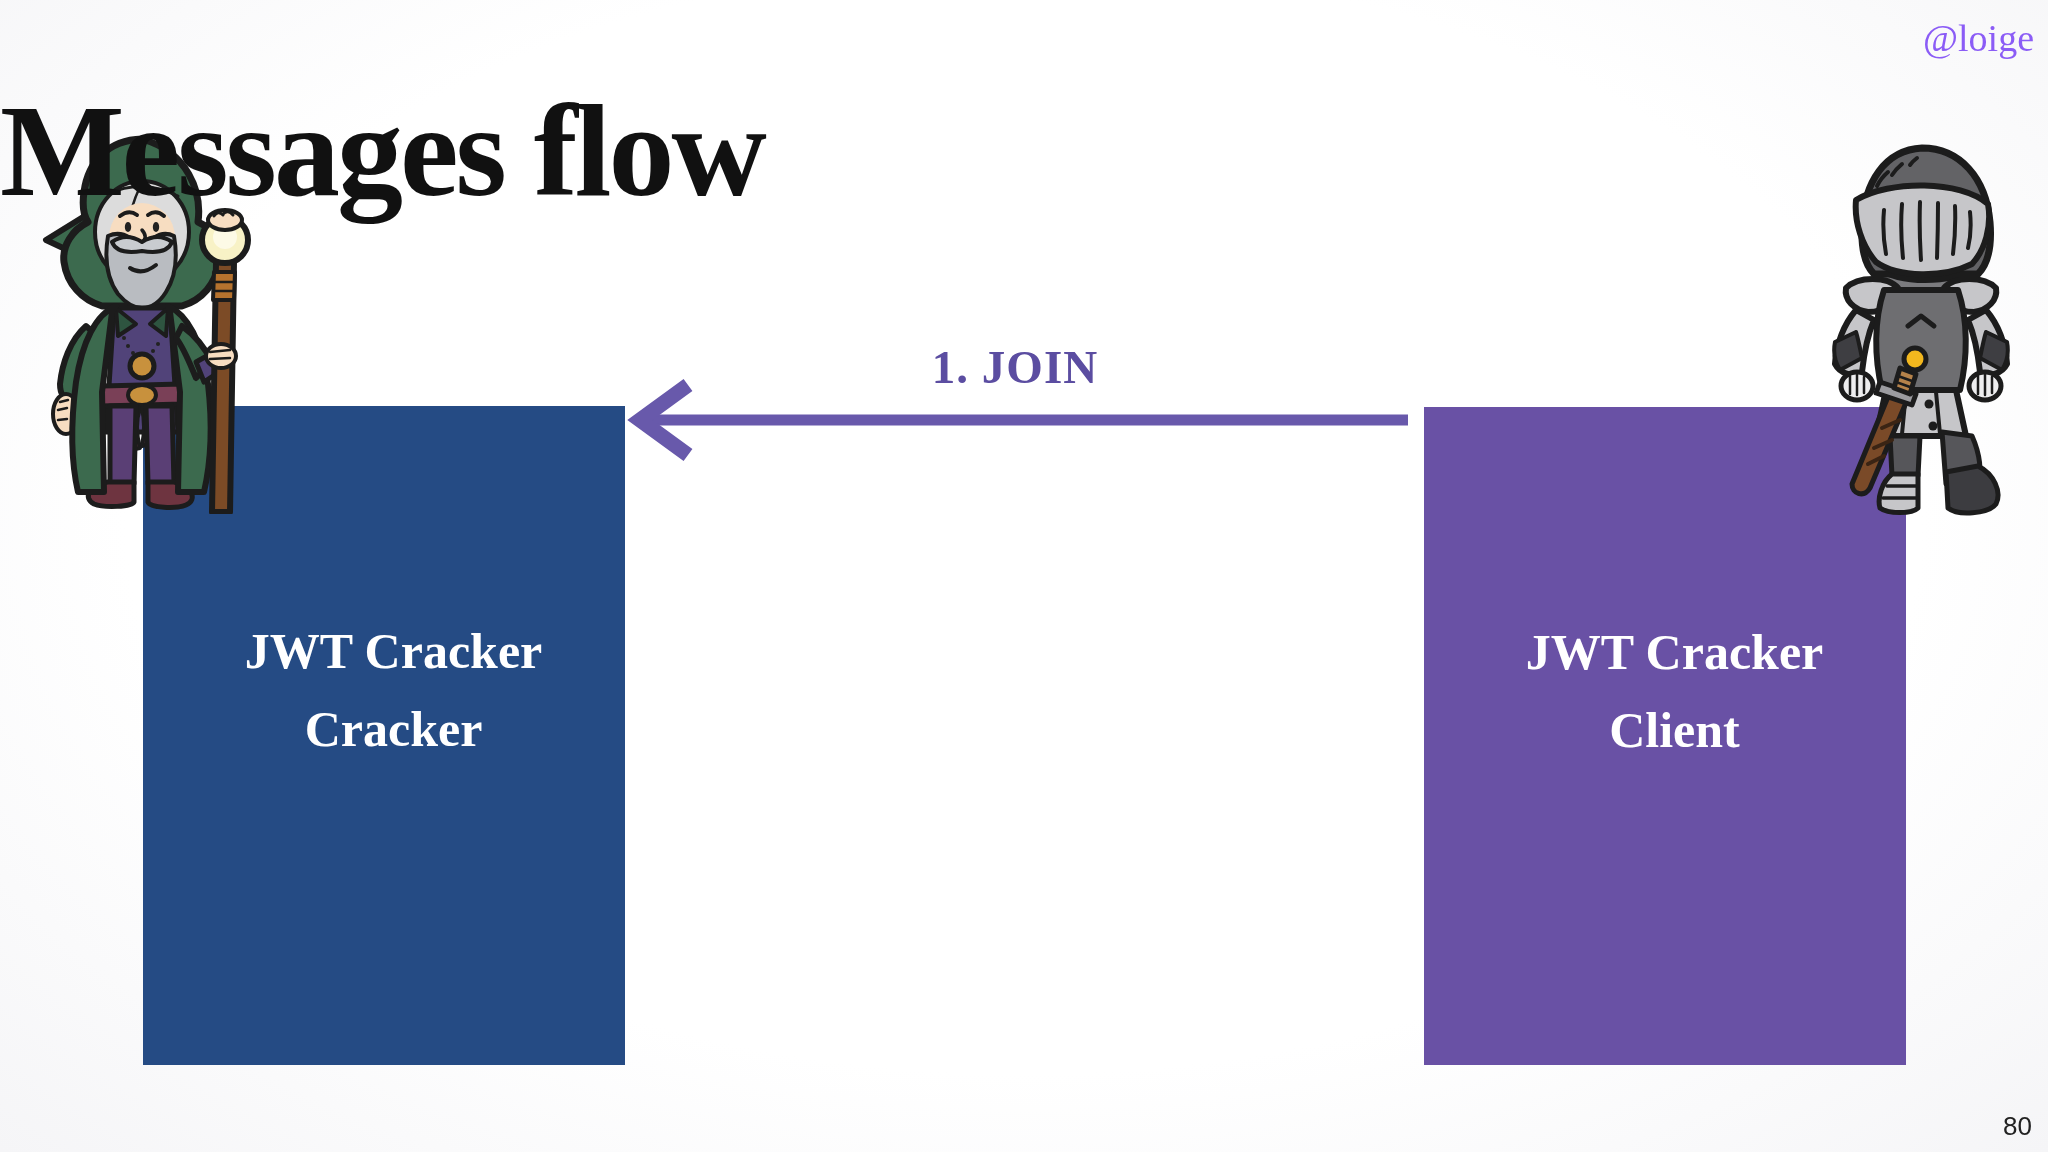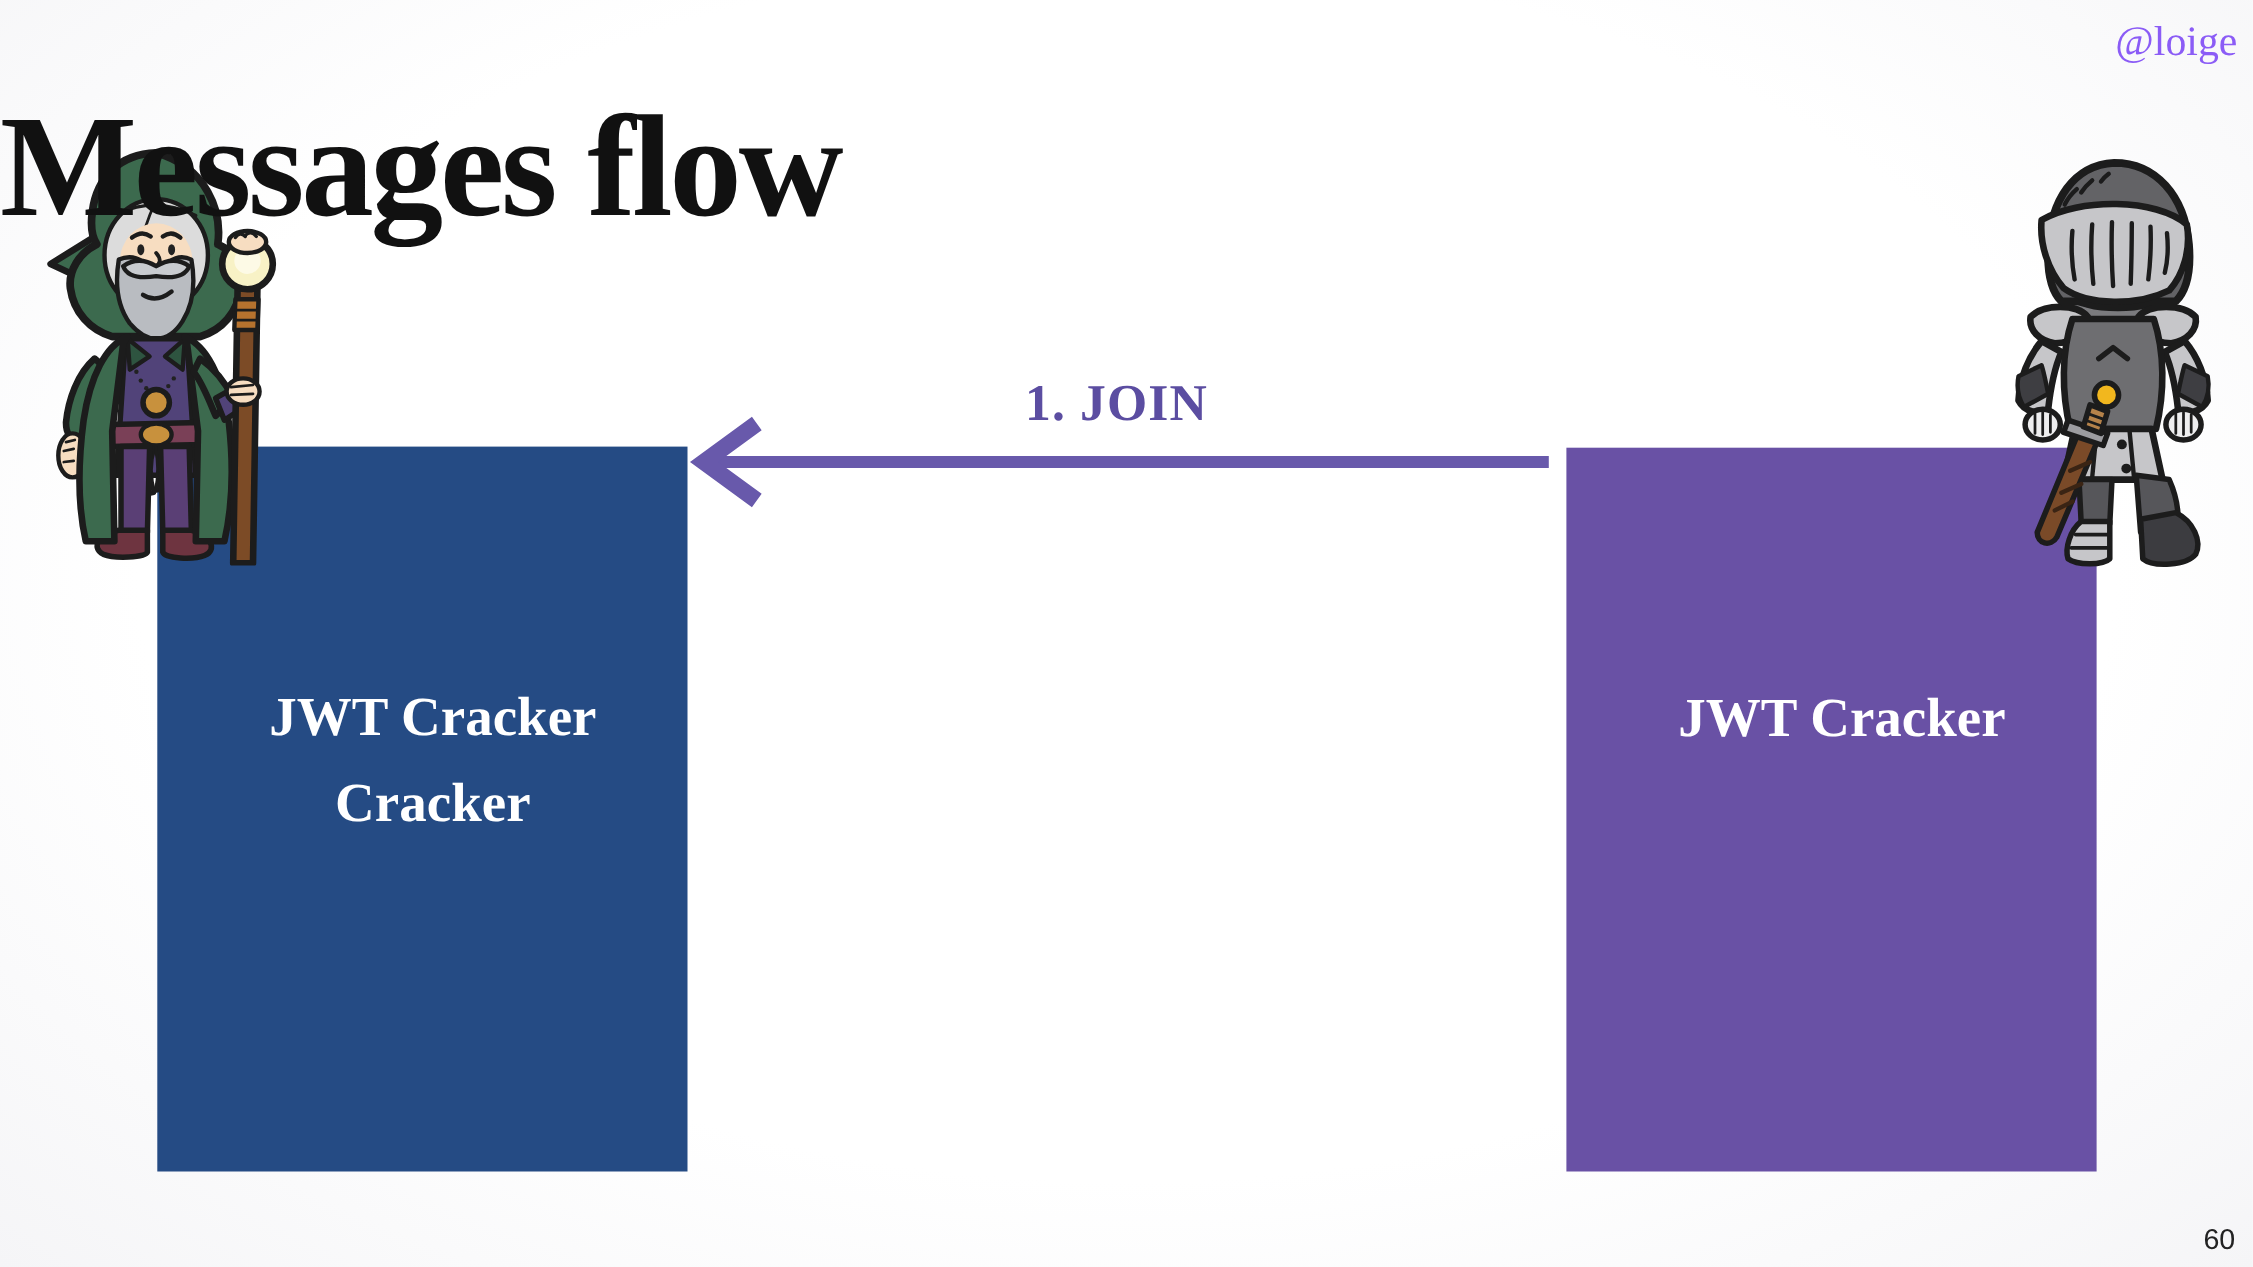--- a/index.html
+++ b/index.html
@@ -48,20 +48,21 @@
 <div class="abs node-box server-box">
   <div class="box-label">
     <div>JWT Cracker</div>
     <div>Cracker</div>
   </div>
 </div>
 
 <div class="abs node-box client-box">
   <div class="box-label">
     <div>JWT Cracker</div>
+    <div>Client</div>
   </div>
 </div>
 
 <div class="abs msg-label">1. JOIN</div>
 
 <svg class="abs arrow-svg" width="830" height="104" viewBox="0 0 830 104">
   <line x1="52" y1="52" x2="808" y2="52" stroke="#6859ab" stroke-width="11"></line>
   <polyline points="88,17 40,52 88,87" fill="none" stroke="#6859ab" stroke-width="15" stroke-linejoin="miter" stroke-linecap="butt"></polyline>
 </svg>
 
@@ -182,13 +183,13 @@
     <path d="M148,234 L148,252 M155,233 L155,253 M162,235 L162,251" fill="none" stroke-width="2.5"></path>
 
     <path d="M92,6 C55,8 34,40 32,84 C31,108 36,124 44,132 L148,132 C158,122 162,104 160,80 C156,36 130,6 92,6 Z" fill="#636366" stroke-width="7"></path>
     <path d="M58,30 Q51,36 47,44 M72,22 Q66,27 62,33 M87,16 Q83,19 80,23" fill="none" stroke-width="4"></path>
 
     <path d="M26,58 C60,38 130,38 158,62 C162,84 155,108 142,122 C114,136 68,136 46,120 C32,104 24,80 26,58 Z" fill="#c6c6c9" stroke-width="6"></path>
     <path d="M54,68 Q52,90 56,112 M72,62 Q70,88 73,116 M90,60 Q89,88 91,118 M108,61 Q108,88 107,116 M125,64 Q126,88 123,112 M140,70 Q142,90 138,106" fill="none" stroke-width="4"></path>
   </g>
 </svg>
 
-<div class="abs page-number">60</div>
+<div class="abs page-number">80</div>
 
 </body></html>

